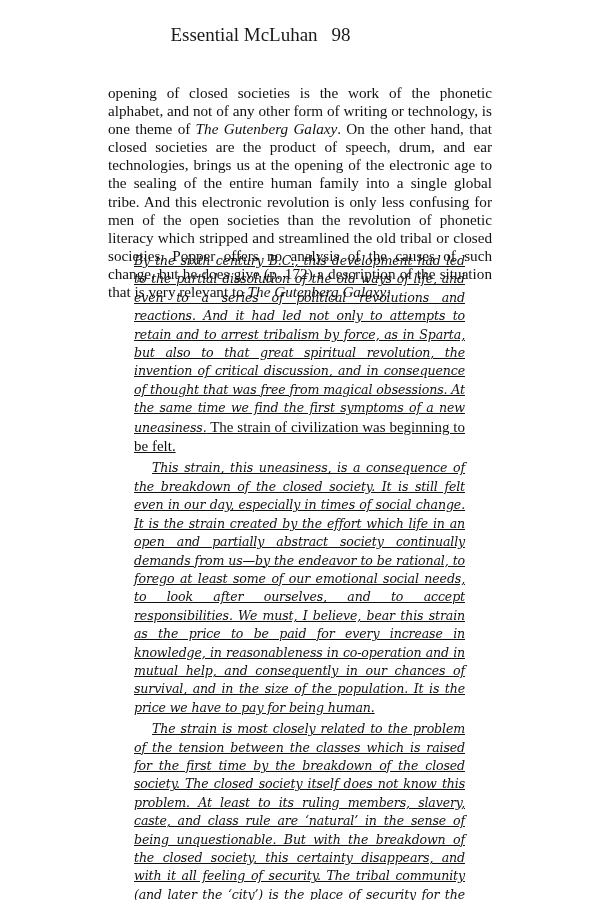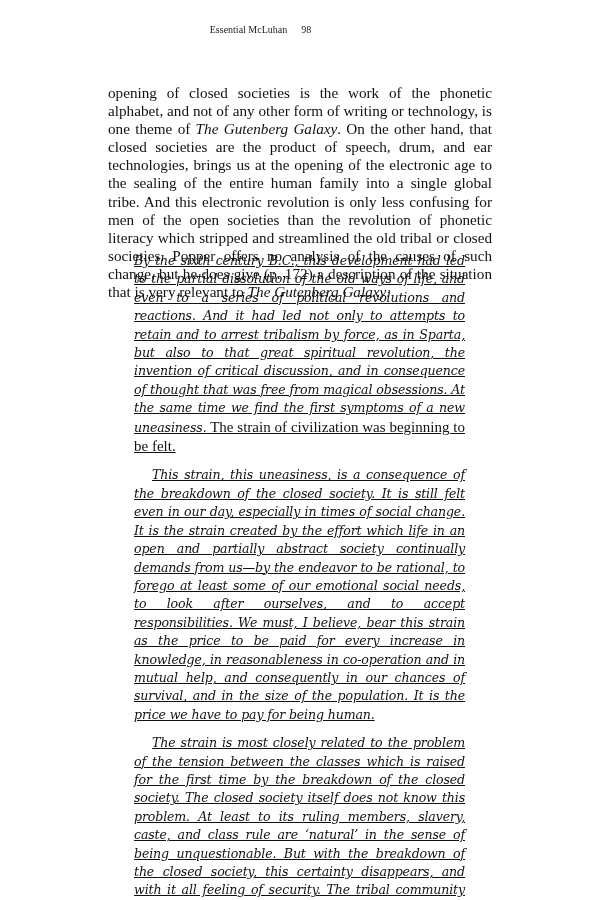--- a/index.html
+++ b/index.html
@@ -1,34 +1,34 @@
 <!DOCTYPE html>
 <html><head>
   <meta charset="utf-8">
   <style>
     html, body { margin: 0; padding: 0; background: #ffffff; }
     body { width: 600px; height: 900px; position: relative; overflow: hidden; color: #111; }
     .header {
       position: absolute; top: 24px; left: 0; width: 521px; text-align: center;
-      font-family: "Liberation Serif", serif; font-size: 10px; color: #1a1a1a;
+      font-family: "Liberation Serif", serif; font-size: 19px; color: #1a1a1a;
     }
     .header .pg { margin-left: 14px; }
     .body-text {
       position: absolute; left: 92px; width: 416px; top: 68px;
       font-family: "Liberation Serif", serif; font-size: 15.2px; line-height: 18.1px;
       text-align: justify; color: #111;
     }
     .body-text p { margin: 16px; }
     .quote {
       position: absolute; left: 134px; width: 331px; top: 252px;
       font-family: "DejaVu Serif", serif; font-size: 12.6px; line-height: 18.4px;
       font-style: italic; text-align: justify; color: #111; letter-spacing: -0.15px;
     }
     .quote p { margin: 0; text-decoration: underline; }
-    .quote p.indent { text-indent: 18px; margin-top: 10px; }
+    .quote p.indent { text-indent: 18px; margin-top: 3px; }
     .quote .upright { font-style: normal; font-family: "Liberation Serif", serif; font-size: 15px; letter-spacing: 0; }
     i.title { font-style: italic; }
   </style>
 </head>
 <body>
 
 <div class="header">
   <span>Essential McLuhan</span><span class="pg">98</span>
 </div>
 

